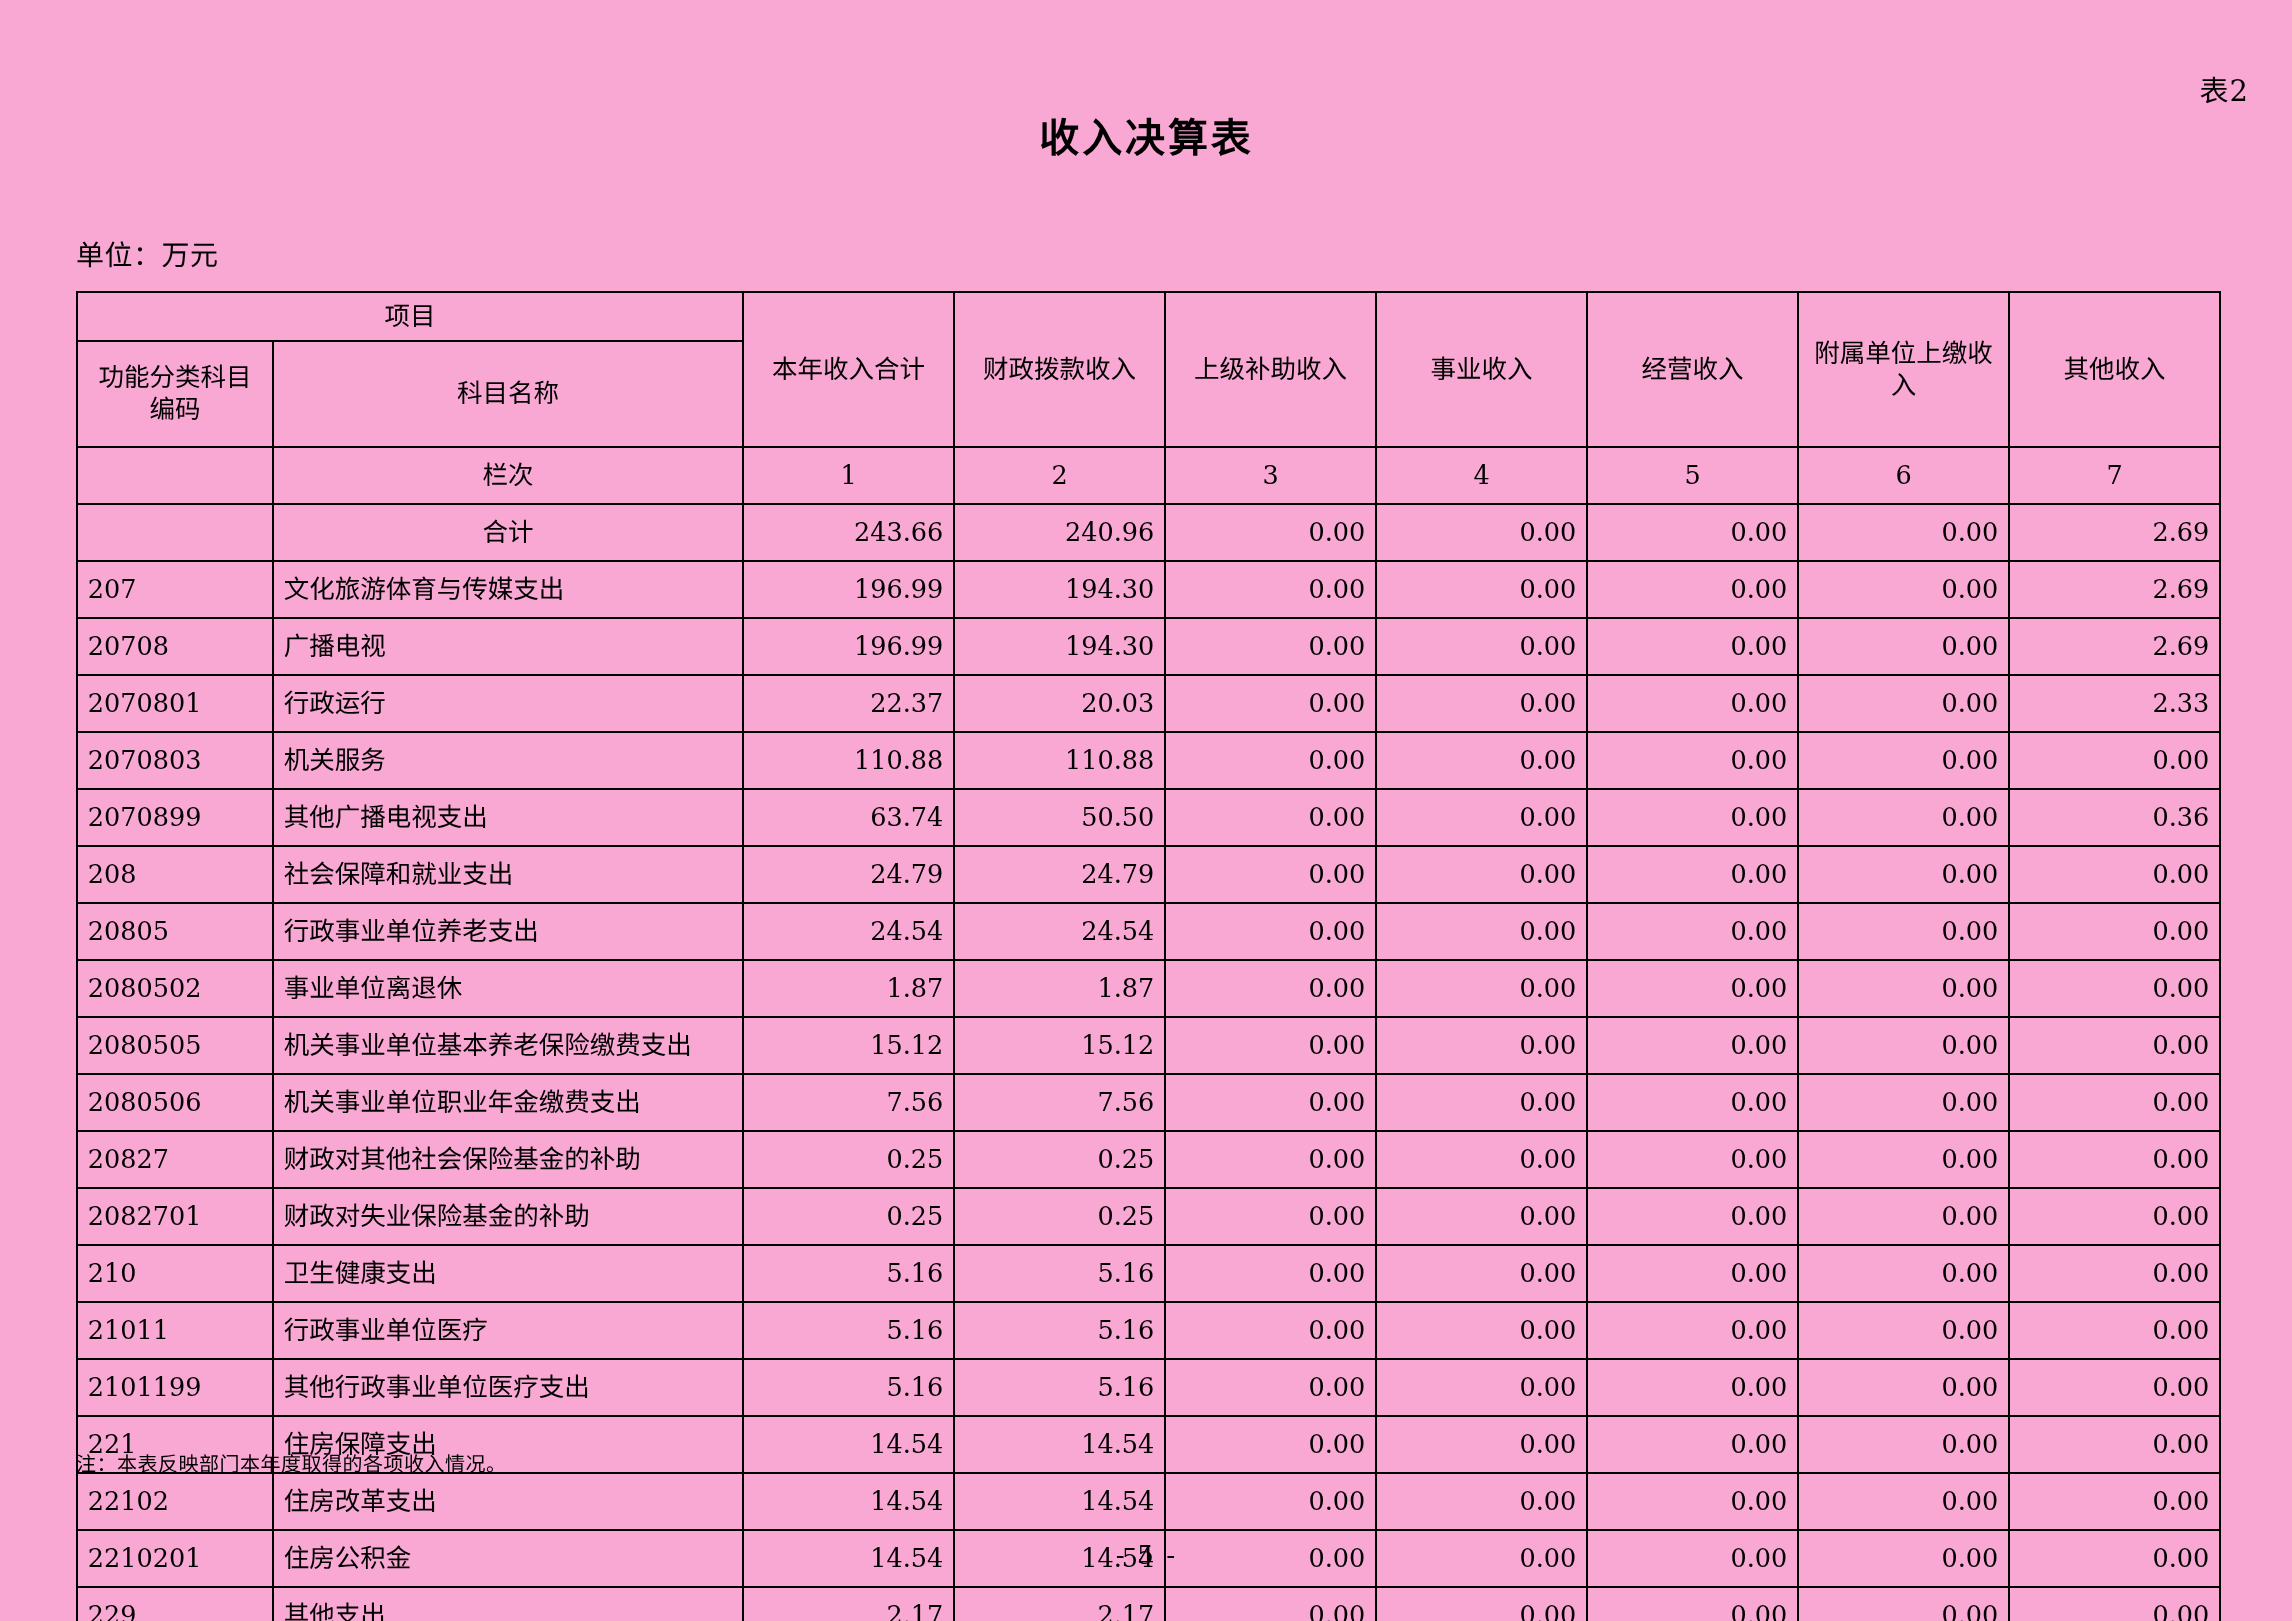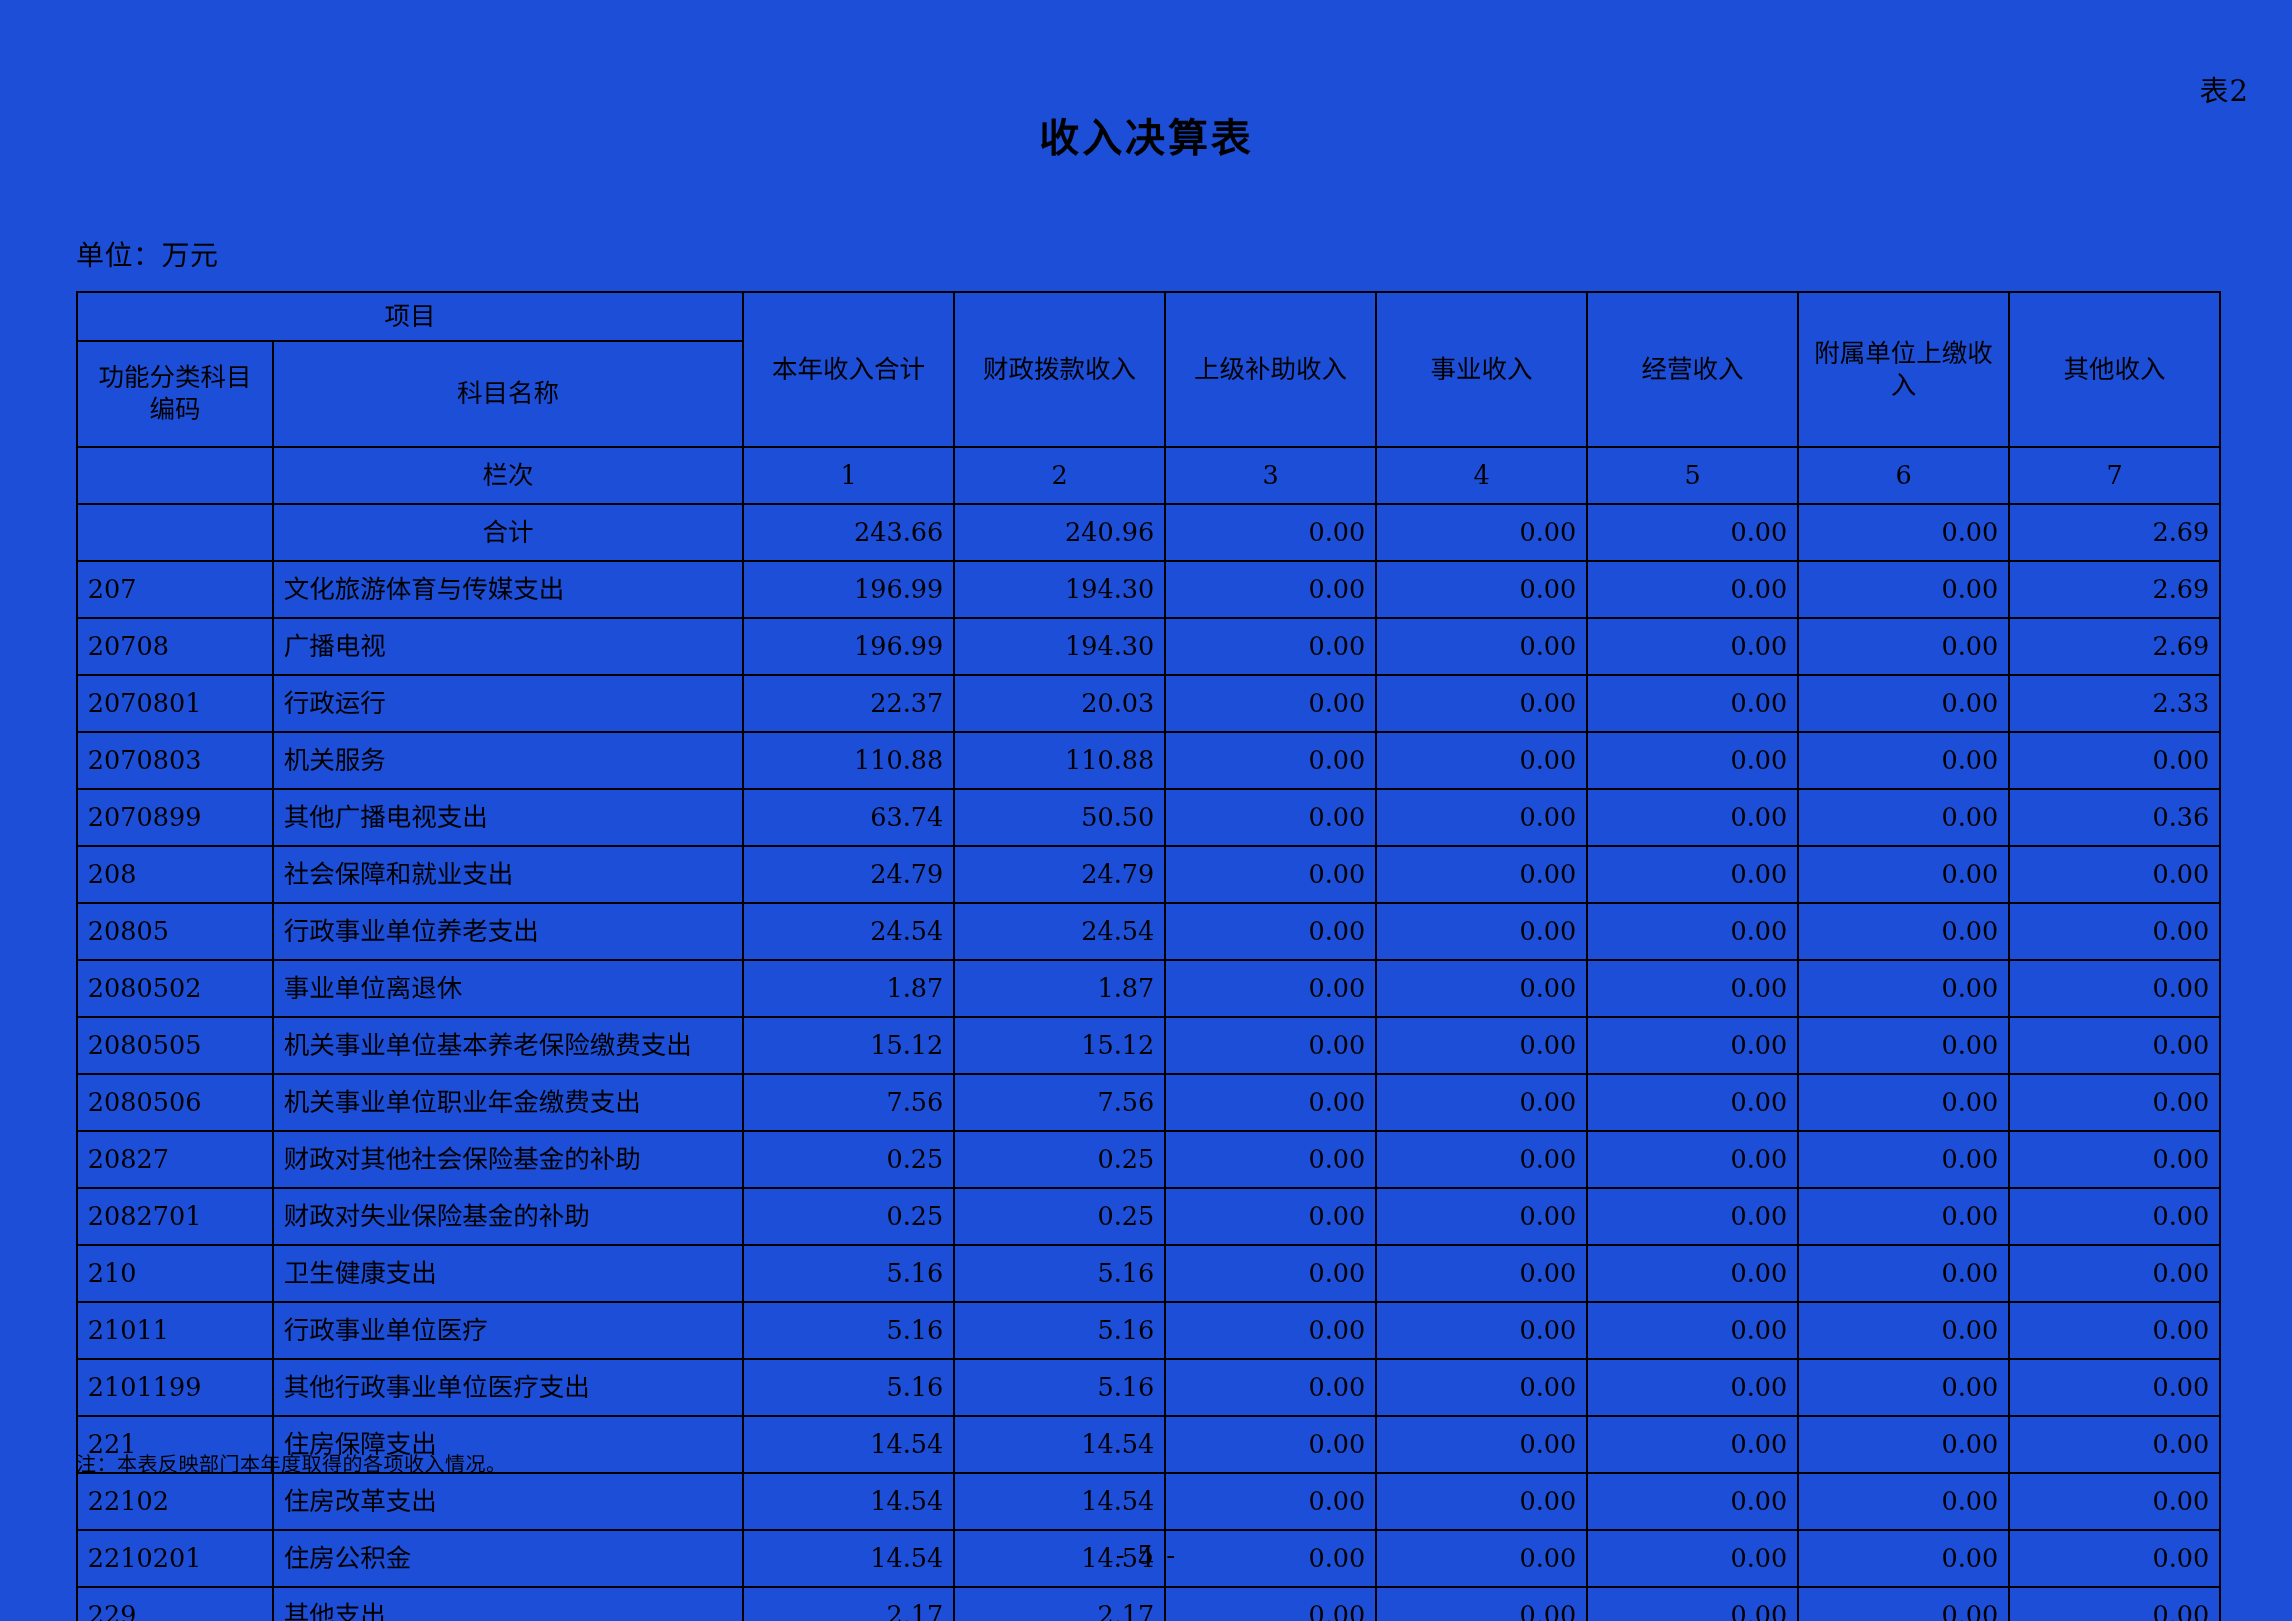--- a/index.html
+++ b/index.html
@@ -9,21 +9,21 @@
     background: #ffffff;
   }
   body {
     font-family: "DejaVu Serif", "Liberation Serif", serif;
     color: #000000;
   }
   .page {
     position: relative;
     width: 2293px;
     height: 1621px;
-    background: #1d4ed8;
+    background: #f9a8d4;
     box-sizing: border-box;
     overflow: hidden;
   }
 
   
   .sheet-tag {
     position: absolute;
     top: 67px;
     right: 44px;
     font-size: 29px;

